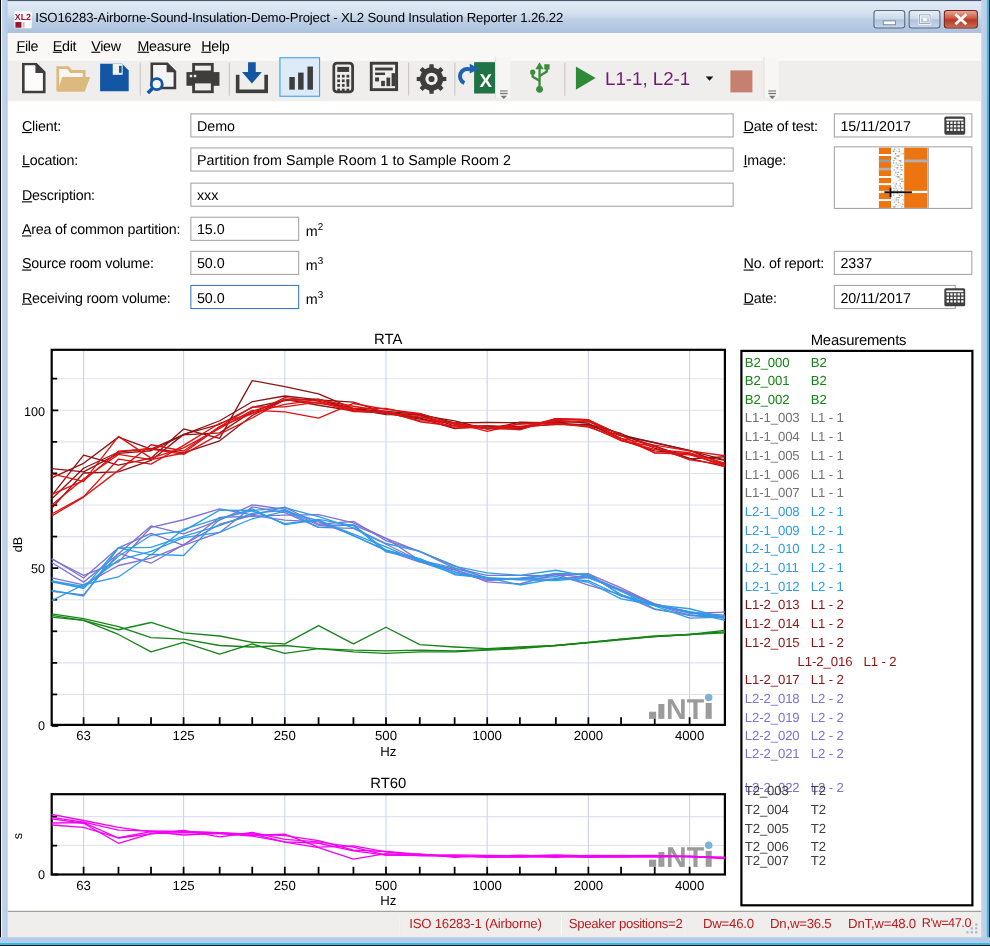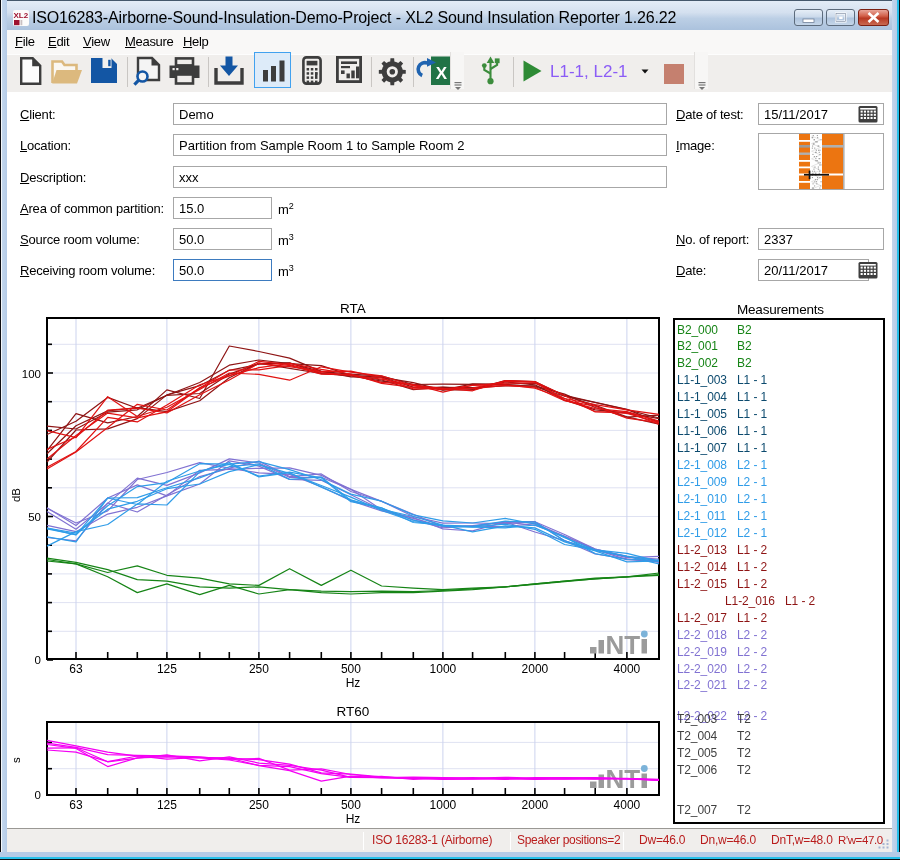--- a/index.html
+++ b/index.html
@@ -7,21 +7,21 @@
 
 #titlebar { position:absolute; left:0; top:0; width:900px; height:30px;
   background:linear-gradient(#e3ecf7 0%, #d4e0ef 40%, #bccfe5 60%, #abc2dd 100%);
   border-top:1px solid #45586c; }
 #borderL { position:absolute; left:0; top:0; width:7px; height:860px;
   background:linear-gradient(90deg,#0d0d12 0,#0d0d12 1px,#f3f7fb 1px,#f3f7fb 2px,#c3d6ec 2px,#b5cbe7 7px); }
 #borderR { position:absolute; right:0; top:0; width:8px; height:860px;
   background:linear-gradient(90deg,#c3d6ec 0,#b5cbe7 5px,#27c0ea 5px,#27c0ea 7px,#0d0d12 7px); }
 #borderB { position:absolute; left:0; bottom:0; width:900px; height:8px;
   background:linear-gradient(#b5cbe7 0,#b5cbe7 5.5px,#27c0ea 5.5px,#27c0ea 7px,#0d0d12 7px); }
-#titletext { position:absolute; left:32px; top:9px; font-size:16px; letter-spacing:-0.15px; color:#000; white-space:nowrap; }
+#titletext { position:absolute; left:32px; top:9px; font-size:12px; letter-spacing:-0.15px; color:#000; white-space:nowrap; }
 .capbtn { position:absolute; top:9px; height:17px; border:1px solid #5c6b7c; border-radius:3px;
   background:linear-gradient(#e6eef7 0%,#ccdaeb 45%,#afc4dd 55%,#c5d6e9 100%); }
 #btnmin { left:794px; width:29px; }
 #btnmax { left:826px; width:29px; }
 #btncls { left:858px; width:31px; background:linear-gradient(#e8a599 0%,#d2604a 40%,#b83923 55%,#c96a52 100%); border-color:#7c2012; }
 
 #menubar { position:absolute; left:7px; top:30px; width:885px; height:24px; background:#f9f8f7; }
 .mitem { position:absolute; top:4px; font-size:13px; letter-spacing:-0.3px; color:#000; }
 #toolbar { position:absolute; left:7px; top:54px; width:885px; height:38px; background:#f0eeec; border-top:1px solid #fdfdfd; }
 .tbi { position:absolute; }
@@ -32,21 +32,21 @@
 .lbl u { text-decoration:underline; }
 .inp { position:absolute; border:1px solid #a7a7a7; background:#fff; font-size:13px; color:#000;
   padding-left:5px; display:flex; align-items:center; }
 .unit { position:absolute; font-size:13px; color:#000; }
 .unit sup { font-size:9px; }
 
 #meas { position:absolute; left:673px; top:318px; width:212px; height:506px; border:2px solid #000; background:#fff; }
 .mrow { position:absolute; left:2px; font-size:12px; letter-spacing:-0.1px; white-space:nowrap; }
 .mn { display:inline-block; width:60px; }
 .mt { position:absolute; left:60px; }
-.c-b2 { color:#168416; } .c-l11 { color:#0c4a6e; } .c-l21 { color:#2f9ce8; }
+.c-b2 { color:#168416; } .c-l11 { color:#737373; } .c-l21 { color:#2f9ce8; }
 .c-l12 { color:#8e1414; } .c-l22 { color:#8172d2; } .c-t2 { color:#404040; }
 
 #status { position:absolute; left:7px; top:828px; width:886px; height:24px; background:#f0eeec; border-top:1px solid #9a9894; font-size:12px; color:#b91c1c; }
 .ssep { position:absolute; top:3px; width:1px; height:18px; background:#cbc8c5; border-right:1px solid #fff; }
 .stxt { position:absolute; top:4px; white-space:nowrap; letter-spacing:-0.2px; }
 </style></head>
 <body>
 <div id="titlebar"></div>
 <svg style="position:absolute;left:13px;top:10px" width="16" height="16" viewBox="0 0 16 16">
  <rect x="0" y="0" width="16" height="16" rx="2" fill="#fbfbfb"></rect>
@@ -191,21 +191,21 @@
   <path d="M11.5 0.5 l3.8 6.4 h-7.6 z"></path>
   <circle cx="5.3" cy="9.6" r="2.4"></circle>
   <rect x="15.8" y="2.4" width="4.8" height="4.8"></rect>
   <circle cx="11.5" cy="25.2" r="3.1"></circle>
  </g>
 </svg>
 
 <svg class="tbi" style="left:523px;top:59.5px" width="19" height="22" viewBox="0 0 19 22">
  <path d="M0.5 0.5 L18.5 11 L0.5 21.5 z" fill="#2e8b35"></path>
 </svg>
-<div style="position:absolute;left:550px;top:62px;font-size:17px;color:#8b5cf6">L1-1, L2-1</div>
+<div style="position:absolute;left:550px;top:62px;font-size:17px;color:#701a75">L1-1, L2-1</div>
 <svg class="tbi" style="left:641px;top:69px" width="8" height="5" viewBox="0 0 8 5">
  <path d="M0.5 0.5 h7 l-3.5 4 z" fill="#111"></path>
 </svg>
 <div style="position:absolute;left:664px;top:63.5px;width:20px;height:20px;background:#c5806f"></div>
 
 <div class="ovfl" style="left:694px"></div>
 <svg class="tbi" style="left:697.5px;top:81.5px" width="8" height="8" viewBox="0 0 8 8">
  <rect x="0.5" y="0" width="7" height="1.2" fill="#777"></rect>
     <rect x="0.5" y="2.4" width="7" height="1.2" fill="#777"></rect>
  <path d="M1 5 h6 l-3 3 z" fill="#777"></path>
@@ -548,31 +548,31 @@
 <div class="mrow c-l12" style="top: 290.65px;"><span class="mn">L1-2_017</span><span class="mt">L1 - 2</span></div>
 <div class="mrow c-l22" style="top: 307.6px;"><span class="mn">L2-2_018</span><span class="mt">L2 - 2</span></div>
 <div class="mrow c-l22" style="top: 324.55px;"><span class="mn">L2-2_019</span><span class="mt">L2 - 2</span></div>
 <div class="mrow c-l22" style="top: 341.5px;"><span class="mn">L2-2_020</span><span class="mt">L2 - 2</span></div>
 <div class="mrow c-l22" style="top: 358.45px;"><span class="mn">L2-2_021</span><span class="mt">L2 - 2</span></div>
 <div class="mrow c-l22" style="top: 389px;"><span class="mn">L2-2_022</span><span class="mt">L2 - 2</span></div>
 <div class="mrow c-t2" style="top: 392.35px;"><span class="mn">T2_003</span><span class="mt">T2</span></div>
 <div class="mrow c-t2" style="top: 409.3px;"><span class="mn">T2_004</span><span class="mt">T2</span></div>
 <div class="mrow c-t2" style="top: 426.25px;"><span class="mn">T2_005</span><span class="mt">T2</span></div>
 <div class="mrow c-t2" style="top: 443.2px;"><span class="mn">T2_006</span><span class="mt">T2</span></div>
-<div class="mrow c-t2" style="top: 455px; margin-top: 28px;"><span class="mn">T2_007</span><span class="mt">T2</span></div>
+<div class="mrow c-t2" style="top: 455px;"><span class="mn">T2_007</span><span class="mt">T2</span></div>
 </div>
 
 <div id="status">
  <div class="ssep" style="left:356px"></div>
  <div class="stxt" style="left:365px">ISO 16283-1 (Airborne)</div>
  <div class="ssep" style="left:503px"></div>
  <div class="stxt" style="left:510px;letter-spacing:-0.3px">Speaker positions=2</div>
  <div class="ssep" style="left:616px"></div>
  <div class="stxt" style="left:632px">Dw=46.0</div>
- <div class="stxt" style="left:693px">Dn,w=46.0</div>
+ <div class="stxt" style="left:693px">Dn,w=36.5</div>
  <div class="stxt" style="left:764px">DnT,w=48.0</div>
  <div class="stxt" style="left:831px;font-size:11.5px;top:5px;letter-spacing:-0.4px">R'w=47.0</div>
  <svg style="position:absolute;left:870px;top:10px" width="13" height="12" viewBox="0 0 13 12">
   <g fill="#a8b6d2">
    <rect x="9.5" y="0.5" width="2" height="2"></rect>
    <rect x="5.5" y="4" width="2" height="2"></rect>
         <rect x="9.5" y="4" width="2" height="2"></rect>
    <rect x="1.5" y="7.5" width="2" height="2"></rect>
         <rect x="5.5" y="7.5" width="2" height="2"></rect>
         <rect x="9.5" y="7.5" width="2" height="2"></rect>

